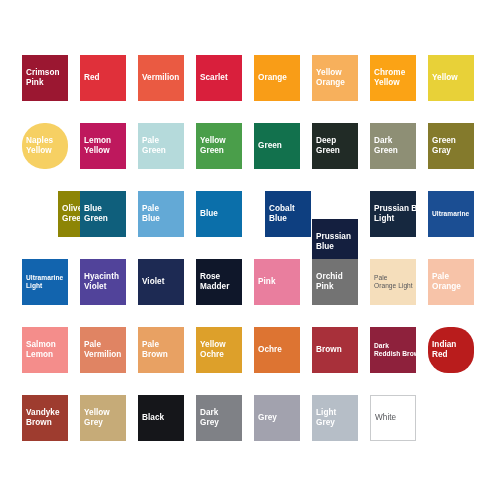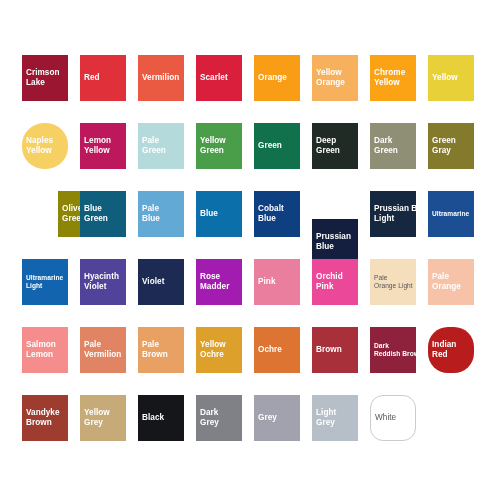--- a/index.html
+++ b/index.html
@@ -68,21 +68,21 @@
     border: 1px solid #c9cbcd;
   }
 </style>
 </head>
 <body>
 
 <div id="swatch-chart">
   <div class="swatch-grid">
       <div class="swatch" style="background-color: rgb(155, 23, 49);">
         <span class="swatch-label">Crimson
-Lake</span>
+Pink</span>
       </div>
       <div class="swatch" style="background-color: rgb(224, 48, 58);">
         <span class="swatch-label">Red</span>
       </div>
       <div class="swatch" style="background-color: rgb(234, 90, 66);">
         <span class="swatch-label">Vermilion</span>
       </div>
       <div class="swatch" style="background-color: rgb(217, 31, 60);">
         <span class="swatch-label">Scarlet</span>
       </div>
@@ -139,21 +139,21 @@
         <span class="swatch-label">Blue
 Green</span>
       </div>
       <div class="swatch" style="background-color: rgb(99, 169, 214);">
         <span class="swatch-label">Pale
 Blue</span>
       </div>
       <div class="swatch" style="background-color: rgb(11, 111, 170);">
         <span class="swatch-label">Blue</span>
       </div>
-      <div class="swatch" style="background-color: rgb(14, 63, 128);">
+      <div class="swatch" style="background-color: rgb(14, 63, 128); margin-left: 11px;">
         <span class="swatch-label">Cobalt
 Blue</span>
       </div>
       <div class="swatch" style="background-color: rgb(20, 31, 63); margin-top: 28px;">
         <span class="swatch-label">Prussian
 Blue</span>
       </div>
       <div class="swatch" style="background-color: rgb(22, 40, 63);">
         <span class="swatch-label">Prussian Blue
 Light</span>
@@ -165,28 +165,28 @@
         <span class="swatch-label">Ultramarine
 Light</span>
       </div>
       <div class="swatch" style="background-color: rgb(81, 67, 154);">
         <span class="swatch-label">Hyacinth
 Violet</span>
       </div>
       <div class="swatch" style="background-color: rgb(29, 42, 83);">
         <span class="swatch-label">Violet</span>
       </div>
-      <div class="swatch" style="background-color: #a21caf;">
+      <div class="swatch" style="background-color: #0f172a;">
         <span class="swatch-label">Rose
 Madder</span>
       </div>
       <div class="swatch" style="background-color: rgb(233, 126, 158);">
         <span class="swatch-label">Pink</span>
       </div>
-      <div class="swatch" style="background-color: #ec4899;">
+      <div class="swatch" style="background-color: #737373;">
         <span class="swatch-label">Orchid
 Pink</span>
       </div>
       <div class="swatch small-label dark-text" style="background-color: rgb(245, 222, 187);">
         <span class="swatch-label">Pale
 Orange Light</span>
       </div>
       <div class="swatch" style="background-color: rgb(247, 195, 168);">
         <span class="swatch-label">Pale
 Orange</span>
@@ -236,17 +236,17 @@
         <span class="swatch-label">Dark
 Grey</span>
       </div>
       <div class="swatch" style="background-color: rgb(162, 162, 174);">
         <span class="swatch-label">Grey</span>
       </div>
       <div class="swatch" style="background-color: rgb(182, 190, 199);">
         <span class="swatch-label">Light
 Grey</span>
       </div>
-      <div class="swatch dark-text bordered" style="background-color: rgb(255, 255, 255); border-radius: 13px;">
+      <div class="swatch dark-text bordered" style="background-color: rgb(255, 255, 255);">
         <span class="swatch-label">White</span>
       </div>
     </div>
 </div>
 
 </body></html>

